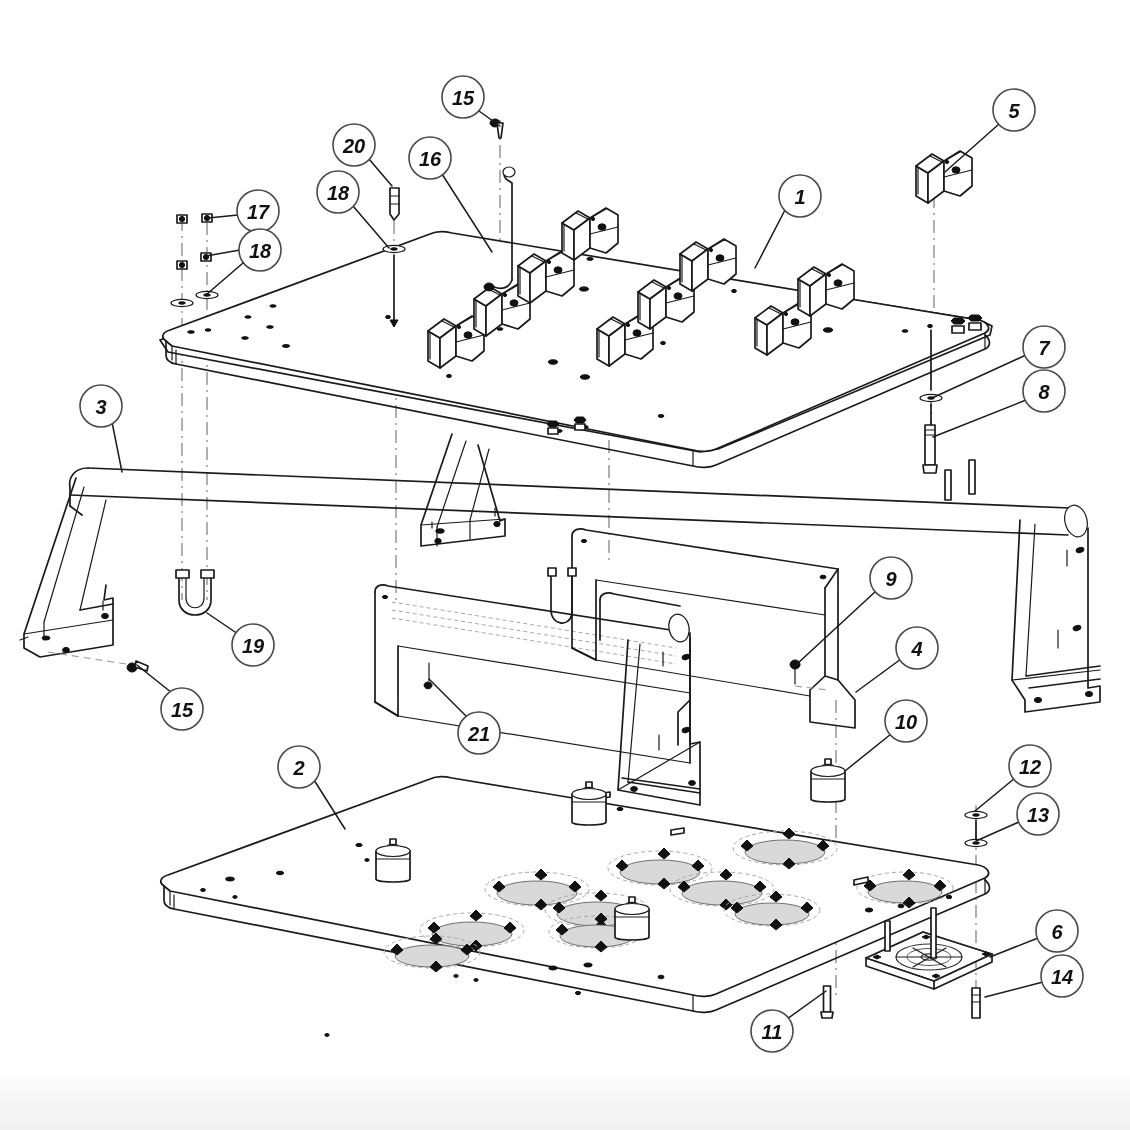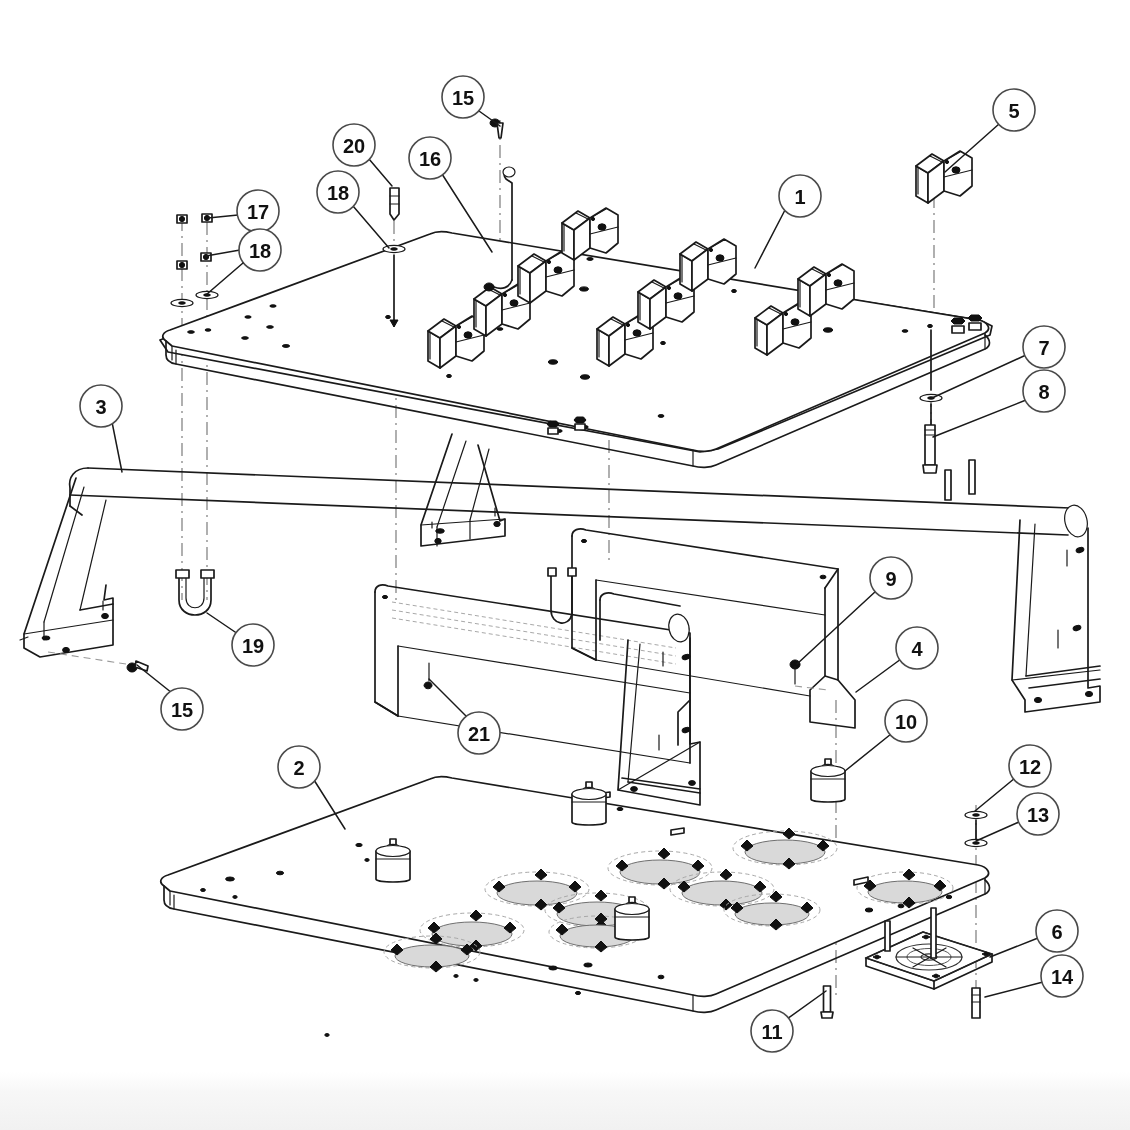--- a/index.html
+++ b/index.html
@@ -4,20 +4,21 @@
 <title>Exploded Assembly Drawing</title>
 <style>
   html,body{margin:0;padding:0;background:#ffffff;}
   body{
     font-family:"Liberation Sans", sans-serif;
     width:1130px;height:1130px;overflow:hidden;position:relative;
   }
   #sheet{
     position:absolute;left:0;top:0;width:1130px;height:1130px;
     background:#ffffff;
+    font-style:italic;
   }
   #drawing{position:absolute;left:0;top:0;width:1130px;height:1130px;}
   .bottom-fade{
     position:absolute;left:0;top:1072px;width:1130px;height:58px;
     background:linear-gradient(to bottom,#ffffff 0%,#f7f7f7 35%,#f1f1f1 100%);
     pointer-events:none;
   }
 </style>
 </head>
 <body>

